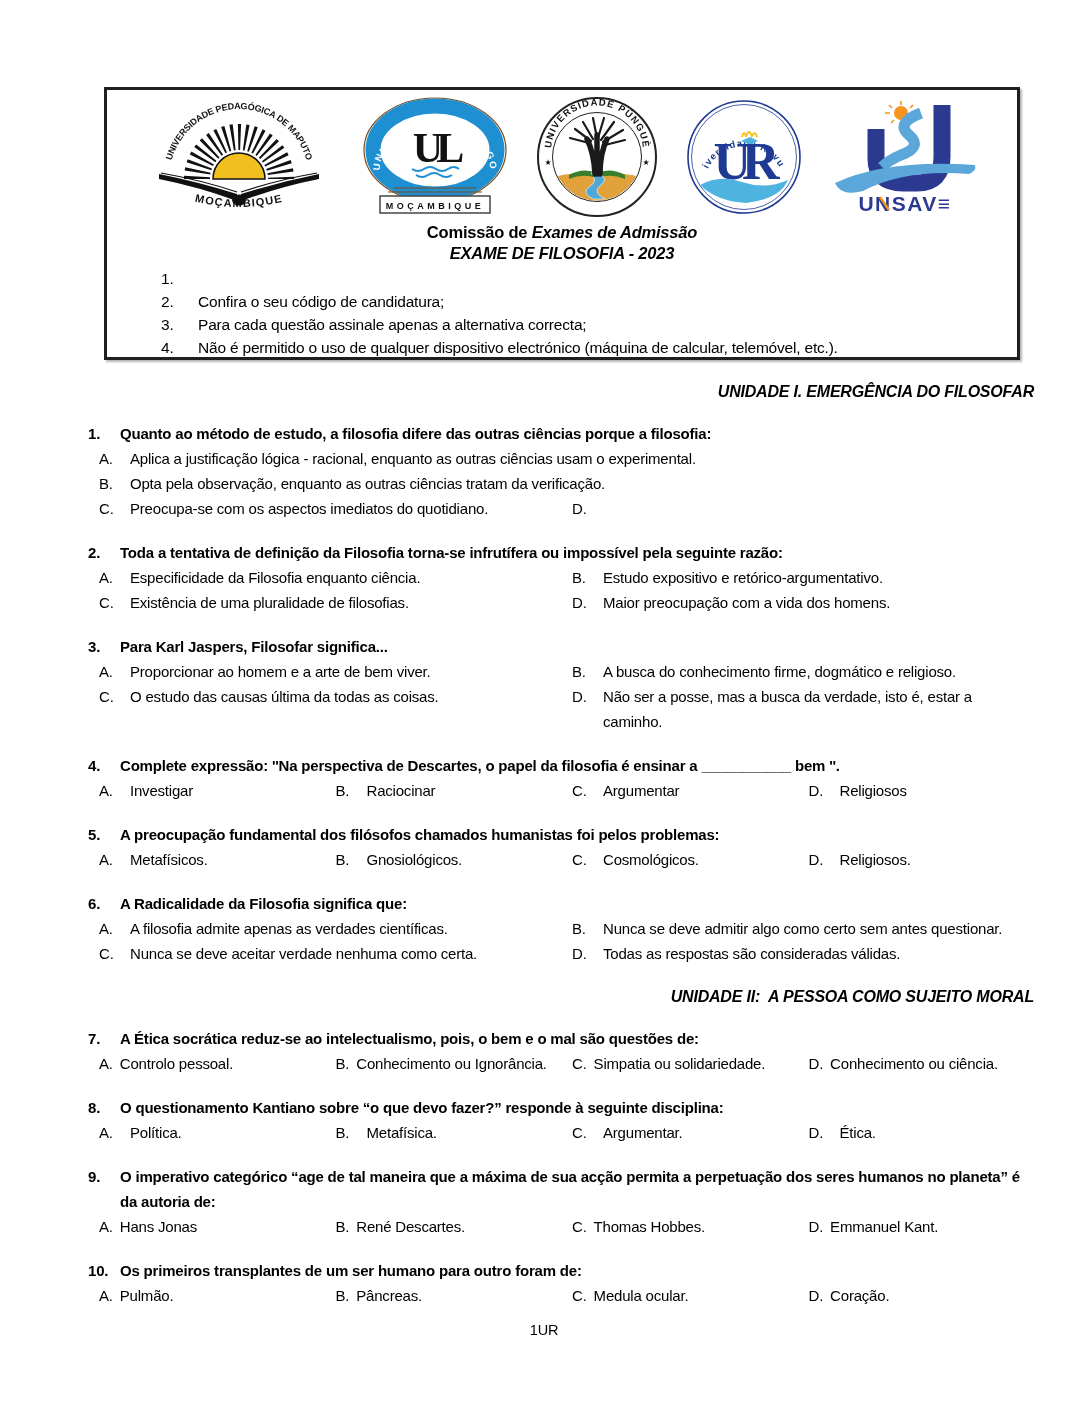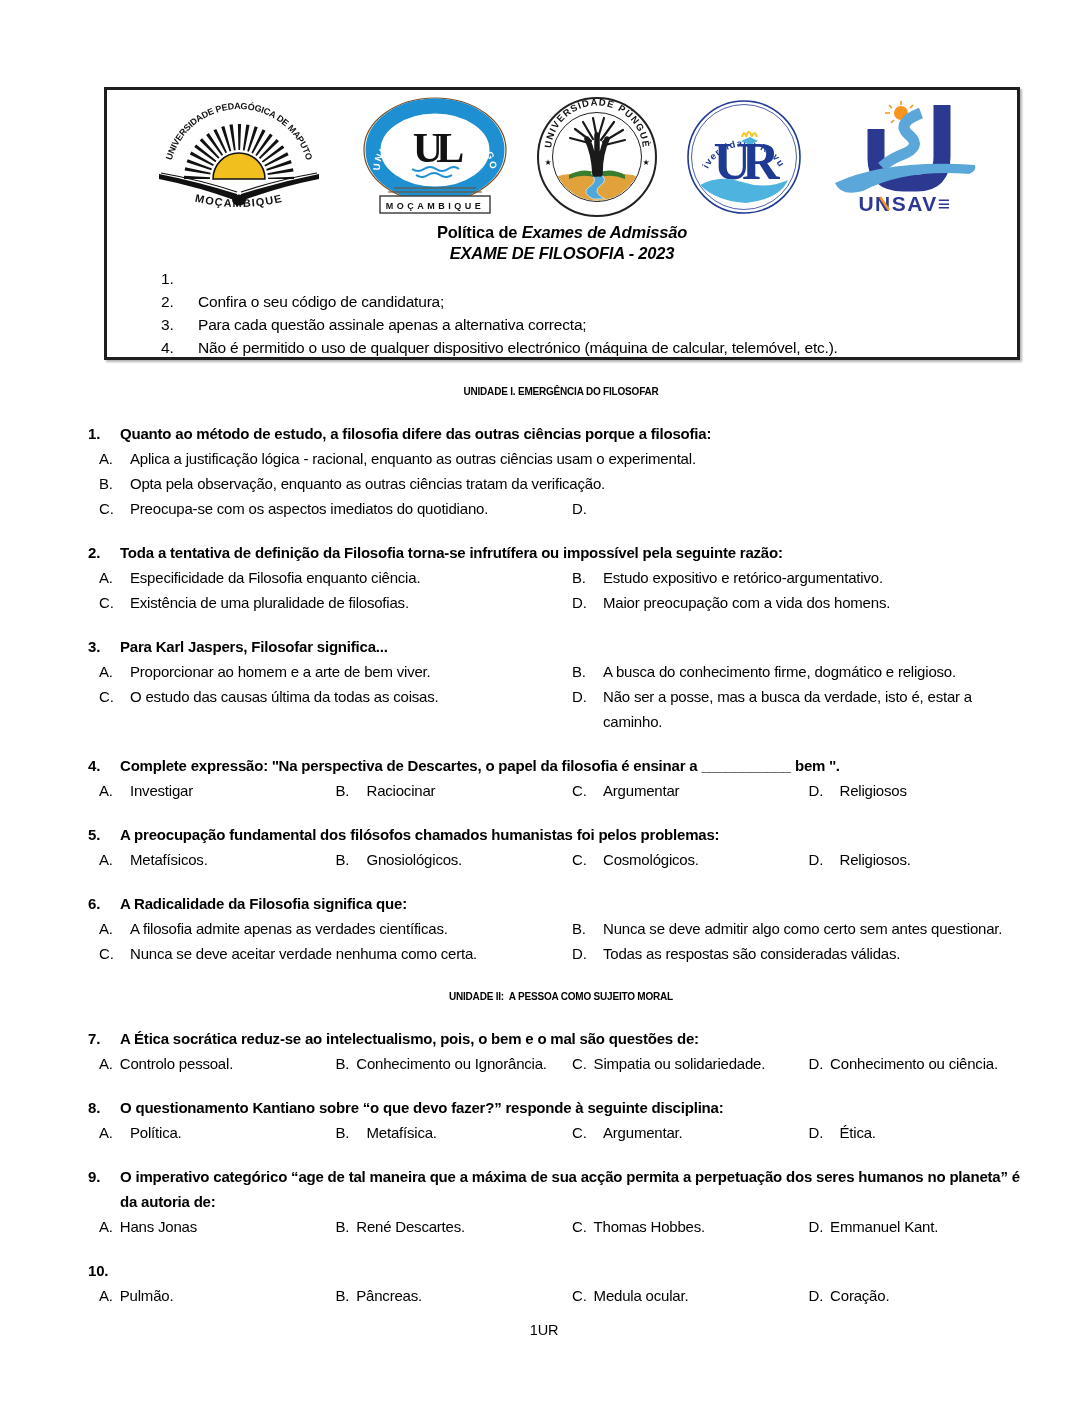--- a/index.html
+++ b/index.html
@@ -31,22 +31,22 @@
   }
   .instructions{margin-top:3px;padding-left:40px;font-size:15.5px;}
   .inst-row{display:flex;line-height:23px;}
   .inst-num{width:37px;flex-shrink:0;}
 
   
   .exam-body{
     position:absolute;left:88px;top:380px;width:946px;font-size:15px;
   }
   .section-title{
-    text-align:center;font-weight:bold;font-size:10px;line-height:24px;
-    margin:0 0 17px 0;white-space:pre-wrap;
+    text-align:right;font-weight:bold;font-size:16px;line-height:24px;
+    margin:0 0 17px 0;white-space:pre-wrap;font-style:italic;
   }
   .question{margin-bottom:19px;}
   .stem{display:flex;font-weight:bold;line-height:25px;}
   .qnum{min-width:32px;flex-shrink:0;}
   .opt-row{display:flex;line-height:25px;}
   .opt{display:flex;align-items:flex-start;padding-left:11px;box-sizing:border-box;}
   .cols-1 > .opt{width:100%;}
   .cols-2 > .opt{width:50%;}
   .cols-4 > .opt{width:25%;}
   .opt-label{min-width:31px;flex-shrink:0;}
@@ -158,21 +158,21 @@
         </g>
         <path d="M 47,32 L 47,62 Q 47,86 74,86 L 88,86 Q 113,86 113,60 L 113,8" fill="none" stroke-width="17" stroke="#2B3990"></path>
         <path d="M 92,16 Q 66,26 80,38 Q 94,50 72,58 Q 60,63 53,70" fill="none" stroke-width="11" stroke="#5BA7D9"></path>
         <path d="M 6,86 Q 58,62 146,68 Q 148,74 140,77 Q 76,72 34,94 Q 12,100 6,86 Z" fill="#5BA7D9"></path>
         <text x="76" y="114" text-anchor="middle" font-size="21" font-weight="bold" letter-spacing="1.5" fill="#2B3990">UNSAV≡</text>
         <path d="M 51,100 L 60,113" stroke-width="2.5" stroke="#F7941D"></path>
       </svg>
 
     </div>
 
-    <div class="committee"><span>Política de </span><span class="it">Exames de Admissão</span></div>
+    <div class="committee"><span>Comissão de </span><span class="it">Exames de Admissão</span></div>
     <div class="exam-title">EXAME DE FILOSOFIA - 2023</div>
     <div class="instructions">
         <div class="inst-row">
           <span class="inst-num">1.</span>
         </div>
         <div class="inst-row">
           <span class="inst-num">2.</span>
           <span class="inst-text"><span>Confira o seu código de candidatura;</span></span>
         </div>
         <div class="inst-row">
@@ -410,20 +410,21 @@
           </div>
           <div class="opt">
             <span class="opt-label">D.</span>
             <span class="opt-text">Emmanuel Kant.</span>
           </div>
         </div>
       </div>
       <div class="question tight">
         <div class="stem">
           <span class="qnum">10.</span>
+          <span class="stem-text">Os primeiros transplantes de um ser humano para outro foram de:</span>
         </div>
         <div class="opt-row cols-4">
           <div class="opt">
             <span class="opt-label">A.</span>
             <span class="opt-text">Pulmão.</span>
           </div>
           <div class="opt">
             <span class="opt-label">B.</span>
             <span class="opt-text">Pâncreas.</span>
           </div>

